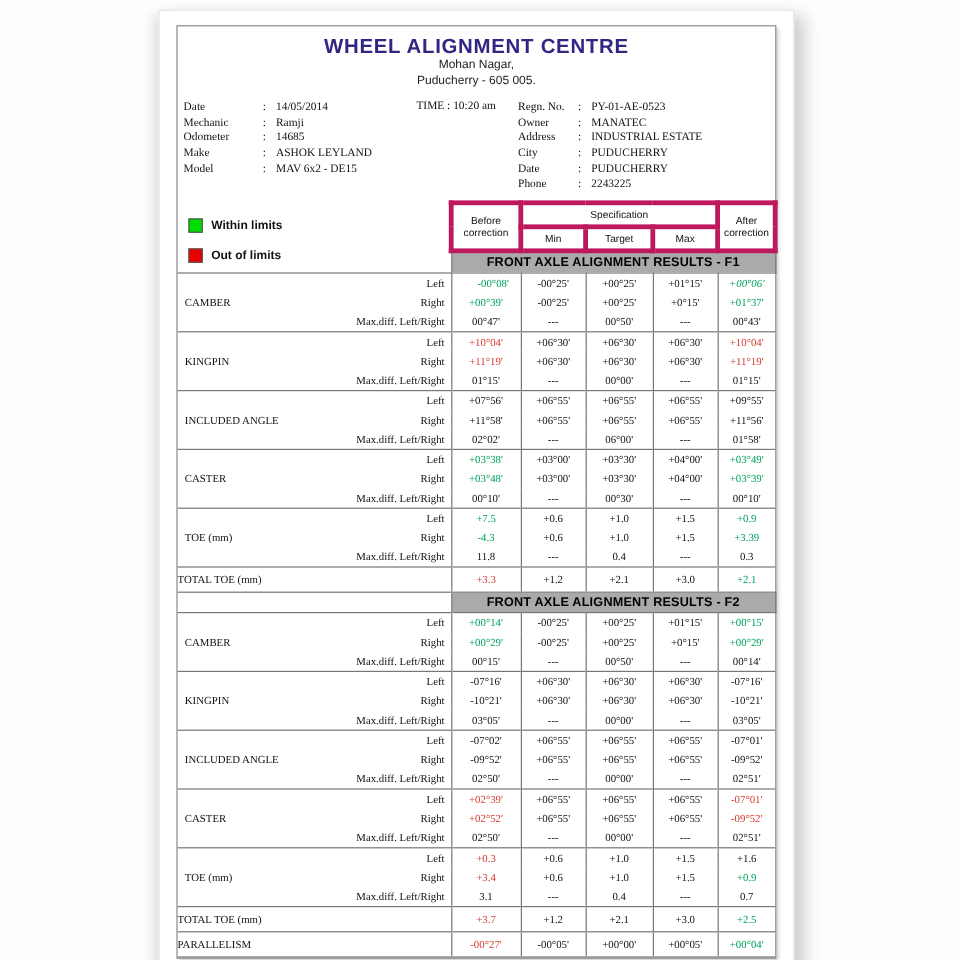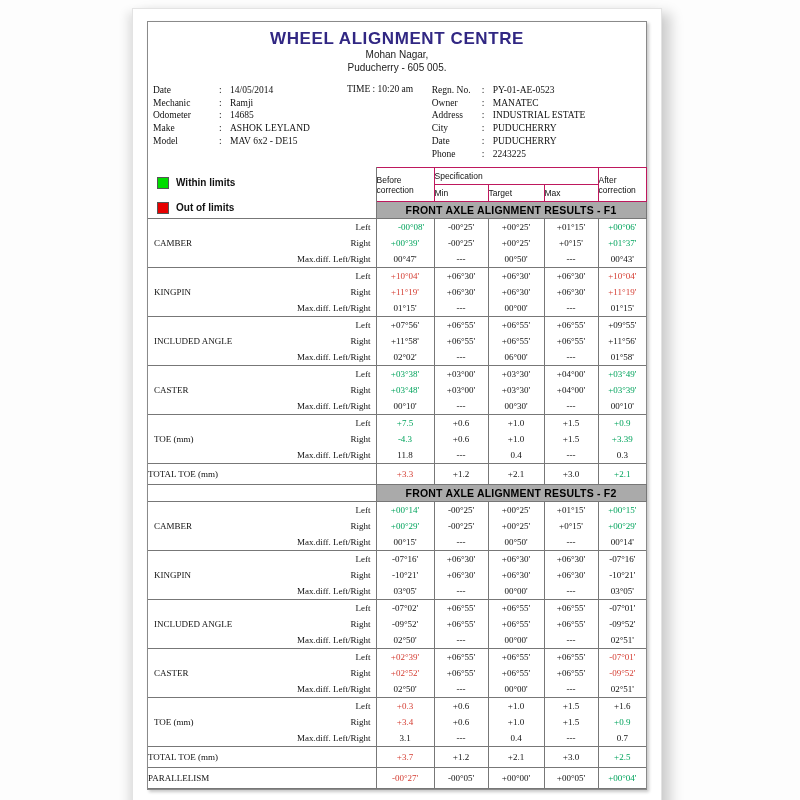--- a/index.html
+++ b/index.html
@@ -32,21 +32,21 @@
   .info-col-left { width:57%; position:relative; }
   .info-col-right { flex:1; }
   .info-row { display:flex; line-height:12.9px; }
   .ilabel-l { width:66px; flex:none; }
   .ilabel-r { width:50px; flex:none; }
   .icolon { width:11px; flex:none; }
   .itime { position:absolute; left:194px; top:0; }
   
   table.grid { width:100%; border-collapse:collapse; table-layout:fixed; font-family:"Liberation Serif", serif; font-size:9px; }
   table.grid td { padding:0; height:16px; vertical-align:middle; overflow:hidden; }
-  td.colhead { font-family:"Liberation Sans", sans-serif; font-size:8.5px; text-align:left; border:1px solid #be185d; height:19px; }
+  td.colhead { font-family:"Liberation Sans", sans-serif; font-size:8.5px; text-align:center; border:4px solid #be185d; height:19px; }
   td.legend-cell { border-right:1px solid #777; border-bottom:1px solid #777; vertical-align:top; }
   .legend-item { display:flex; align-items:center; gap:7px; margin:5px 0 0 9px; font-family:"Liberation Sans", sans-serif; font-size:10px; font-weight:bold; }
   .legend-item + .legend-item { margin-top:13px; }
   .swatch { width:10px; height:10px; display:inline-block; border:1px solid #555; flex:none; }
   td.banner {
     border:1px solid #777; background:#aaaaaa; height:16px;
     font-family:"Liberation Sans", sans-serif; font-weight:bold; font-size:10.5px;
     text-align:center; color:#000; letter-spacing:0.2px;
   }
   td.banner-spacer { border-right:1px solid #777; }
@@ -170,21 +170,21 @@
               <td class="lbl">
                 <div class="lblflex">
                   <span class="gname"></span>
                   <span class="sub">Left</span>
                 </div>
               </td>
               <td class="val" style="color: rgb(0, 163, 92); padding-left: 12px;">-00°08'</td>
               <td class="val" style="color: rgb(17, 17, 17);">-00°25'</td>
               <td class="val" style="color: rgb(17, 17, 17);">+00°25'</td>
               <td class="val" style="color: rgb(17, 17, 17);">+01°15'</td>
-              <td class="val" style="color: rgb(0, 163, 92);">+00°06'</td>
+              <td class="val" style="color: rgb(0, 163, 92); font-style: italic;">+00°06'</td>
             </tr>
             <tr>
               <td class="lbl">
                 <div class="lblflex">
                   <span class="gname">CAMBER</span>
                   <span class="sub">Right</span>
                 </div>
               </td>
               <td class="val" style="color: rgb(0, 163, 92);">+00°39'</td>
               <td class="val" style="color: rgb(17, 17, 17);">-00°25'</td>

